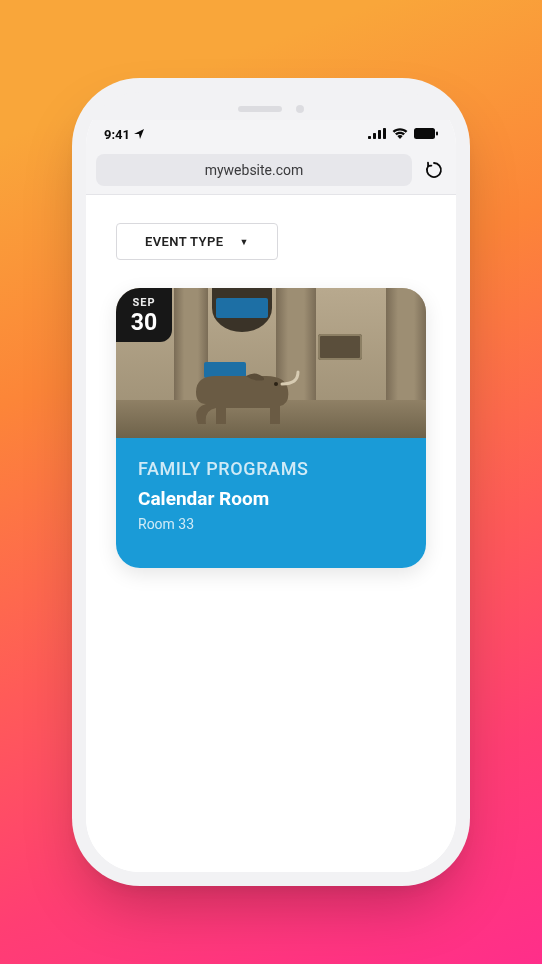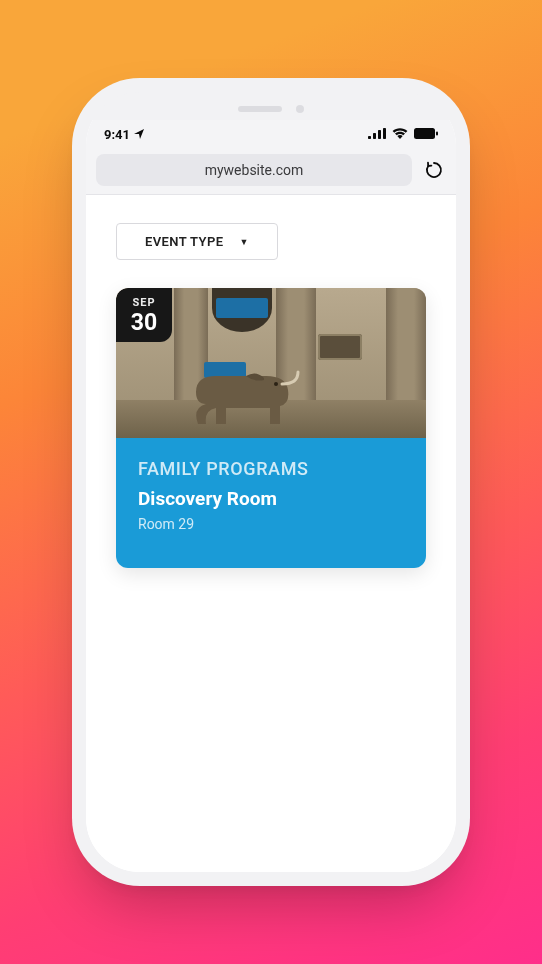--- a/index.html
+++ b/index.html
@@ -120,21 +120,21 @@
     font-size: 13px;
     font-weight: 600;
     letter-spacing: 0.4px;
     color: #222;
     margin-bottom: 28px;
     cursor: pointer;
   }
   .filter .caret { font-size: 9px; color: #222; }
 
   .card {
-    border-radius: 12px;
+    border-radius: 24px;
     overflow: hidden;
     background: #fff;
     box-shadow: 0 6px 20px rgba(0,0,0,0.10);
     margin-bottom: 26px;
     position: relative;
   }
   .card-img {
     height: 150px;
     position: relative;
     overflow: hidden;
@@ -354,22 +354,22 @@
               </svg>
             </div>
           </div>
           <div class="date-badge">
             <div class="mon">SEP</div>
             <div class="day">30</div>
           </div>
         </div>
         <div class="card-body">
           <div class="cat">FAMILY PROGRAMS</div>
-          <div class="evt-title">Discovery Room</div>
-          <div class="room">Room 29</div>
+          <div class="evt-title">Calendar Room</div>
+          <div class="room">Room 33</div>
         </div>
       </div>
 
       
 
     </div>
   </div>
 </div>
 
 </body></html>

